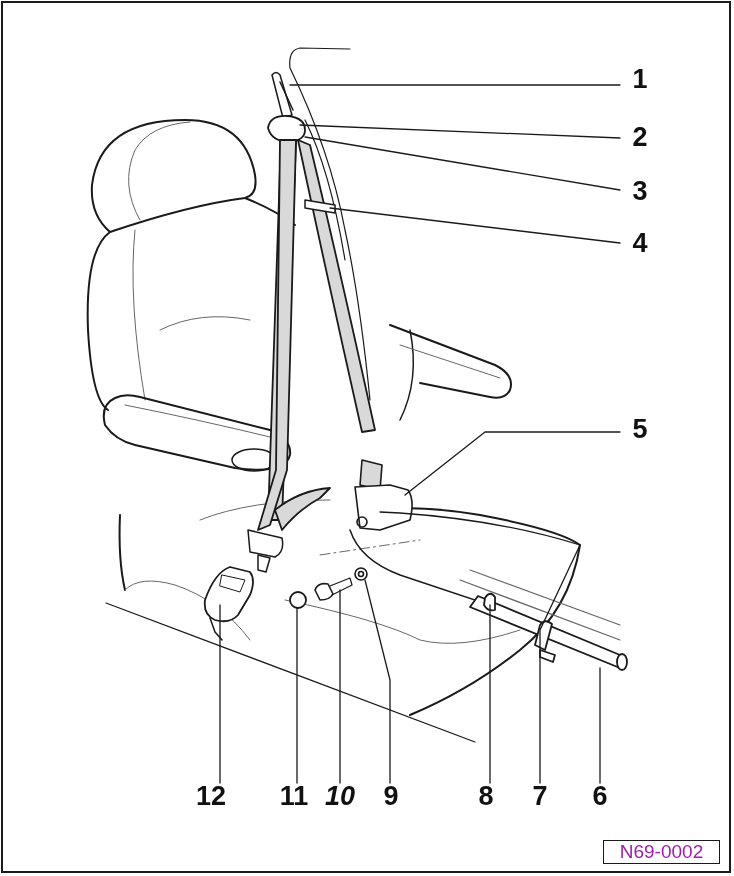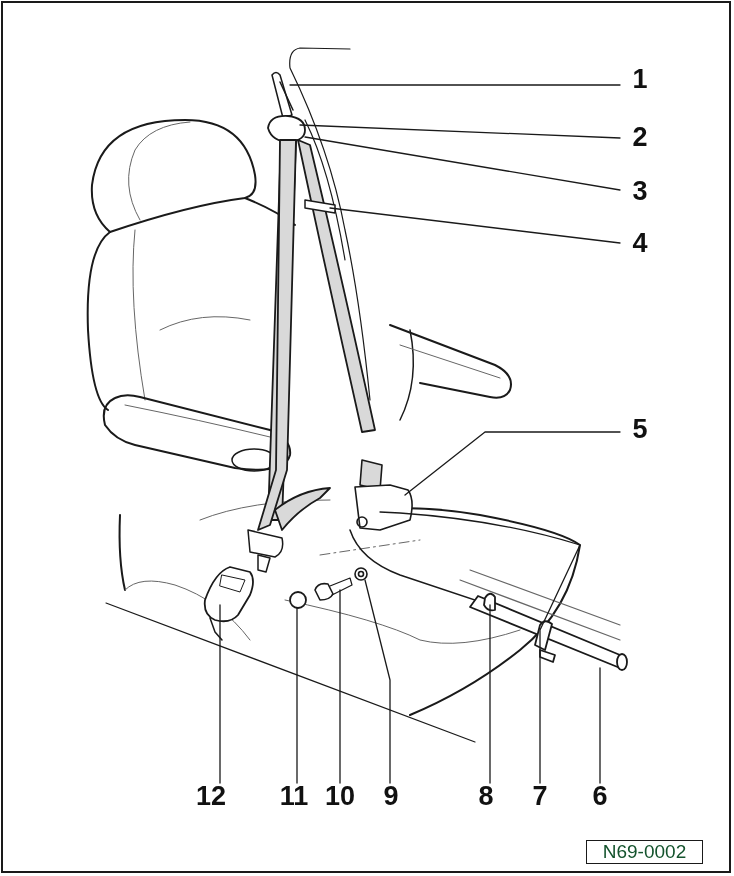--- a/index.html
+++ b/index.html
@@ -1,20 +1,20 @@
 <!DOCTYPE html>
 <html><head>
   <meta charset="utf-8">
   <style>
     html, body { margin: 0; padding: 0; background: #ffffff; }
     body { width: 734px; height: 876px; position: relative; overflow: hidden; font-family: "Liberation Sans", sans-serif; }
     .frame { position: absolute; left: 1px; top: 1px; width: 730px; height: 872px; border: 2px solid #1a1a1a; box-sizing: border-box; }
     svg.drawing { position: absolute; left: 0; top: 0; }
     .callout { position: absolute; font-weight: bold; font-size: 27px; color: #111; line-height: 1; transform: translate(-50%, -50%); }
-    .fig-id { position: absolute; left: 586px; top: 840px; width: 117px; height: 24px; border: 1.5px solid #1a1a1a; box-sizing: border-box; font-size: 19px; text-align: center; line-height: 21px; color: #14532d; }
+    .fig-id { position: absolute; left: 603px; top: 840px; width: 117px; height: 24px; border: 1.5px solid #1a1a1a; box-sizing: border-box; font-size: 19px; text-align: center; line-height: 21px; color: #a21caf; }
   </style>
 </head>
 <body>
 
 <div class="frame"></div>
 
 <svg class="drawing" width="734" height="876" viewBox="0 0 734 876" fill="none" stroke="#1a1a1a" stroke-linecap="round" stroke-linejoin="round">
 
   <g stroke-width="1.2">
     <path d="M350 49 L300 48 Q288 50 290 68 Q330 150 345 230 Q360 300 370 400"></path>
@@ -138,17 +138,17 @@
 
 <div class="callout" style="left:640px;top:79px;">1</div>
 <div class="callout" style="left:640px;top:137px;">2</div>
 <div class="callout" style="left:640px;top:191px;">3</div>
 <div class="callout" style="left:640px;top:243px;">4</div>
 <div class="callout" style="left:640px;top:429px;">5</div>
 <div class="callout" style="left:600px;top:796px;">6</div>
 <div class="callout" style="left:540px;top:796px;">7</div>
 <div class="callout" style="left:486px;top:796px;">8</div>
 <div class="callout" style="left:391px;top:796px;">9</div>
-<div class="callout" style="left:340px;top:796px;">10</div>
+<div class="callout" style="left:340px;top:796px;font-style:italic;">10</div>
 <div class="callout" style="left:294px;top:796px;">11</div>
 <div class="callout" style="left:211px;top:796px;">12</div>
 
 <div class="fig-id">N69-0002</div>
 
 </body></html>

